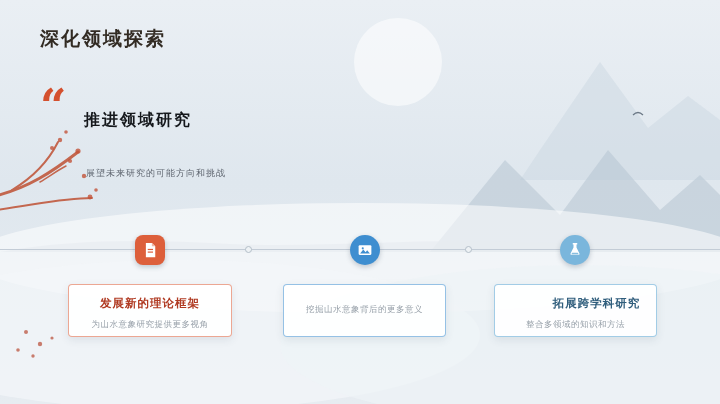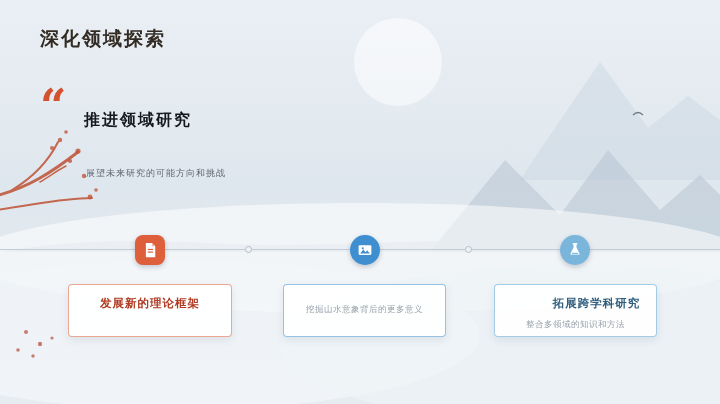--- a/index.html
+++ b/index.html
@@ -125,20 +125,21 @@
   </div>
   <div class="marker circle m3">
     <svg width="18" height="18" viewBox="0 0 24 24">
       <path fill="#ffffff" d="M9 2.5h6v2h-1v4.2l3.9 7.8c.5 1-.2 2-1.3 2H7.4c-1.1 0-1.8-1-1.3-2L10 8.7V4.5H9z"></path>
       <path fill="#7ab6dc" d="M8.2 15.5h7.6l1.2 2.4H7z" opacity="0.9"></path>
     </svg>
   </div>
 
   <div class="card card1">
     <span class="card-title">发展新的理论框架</span>
+    <span class="card-desc">为山水意象研究提供更多视角</span>
   </div>
   <div class="card card2">
     <span class="card-desc">挖掘山水意象背后的更多意义</span>
   </div>
   <div class="card card3">
     <span class="card-title">拓展跨学科研究</span>
     <span class="card-desc">整合多领域的知识和方法</span>
   </div>
 
 </div>

